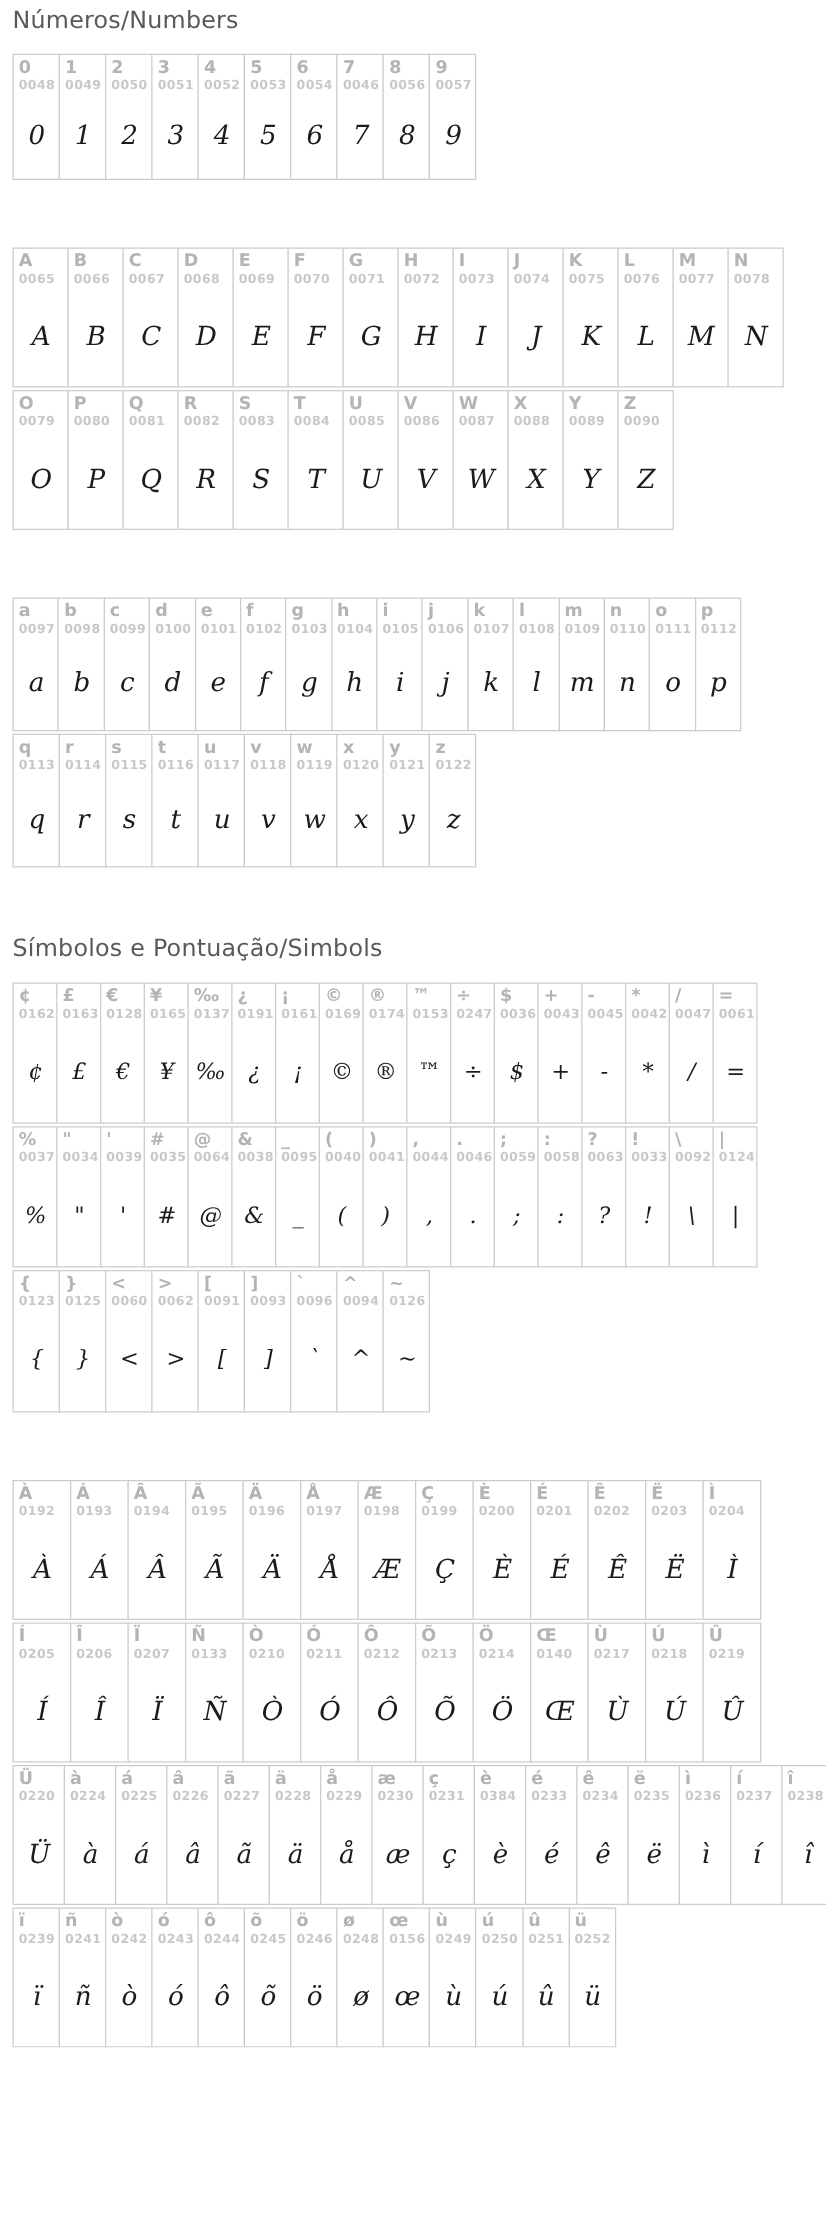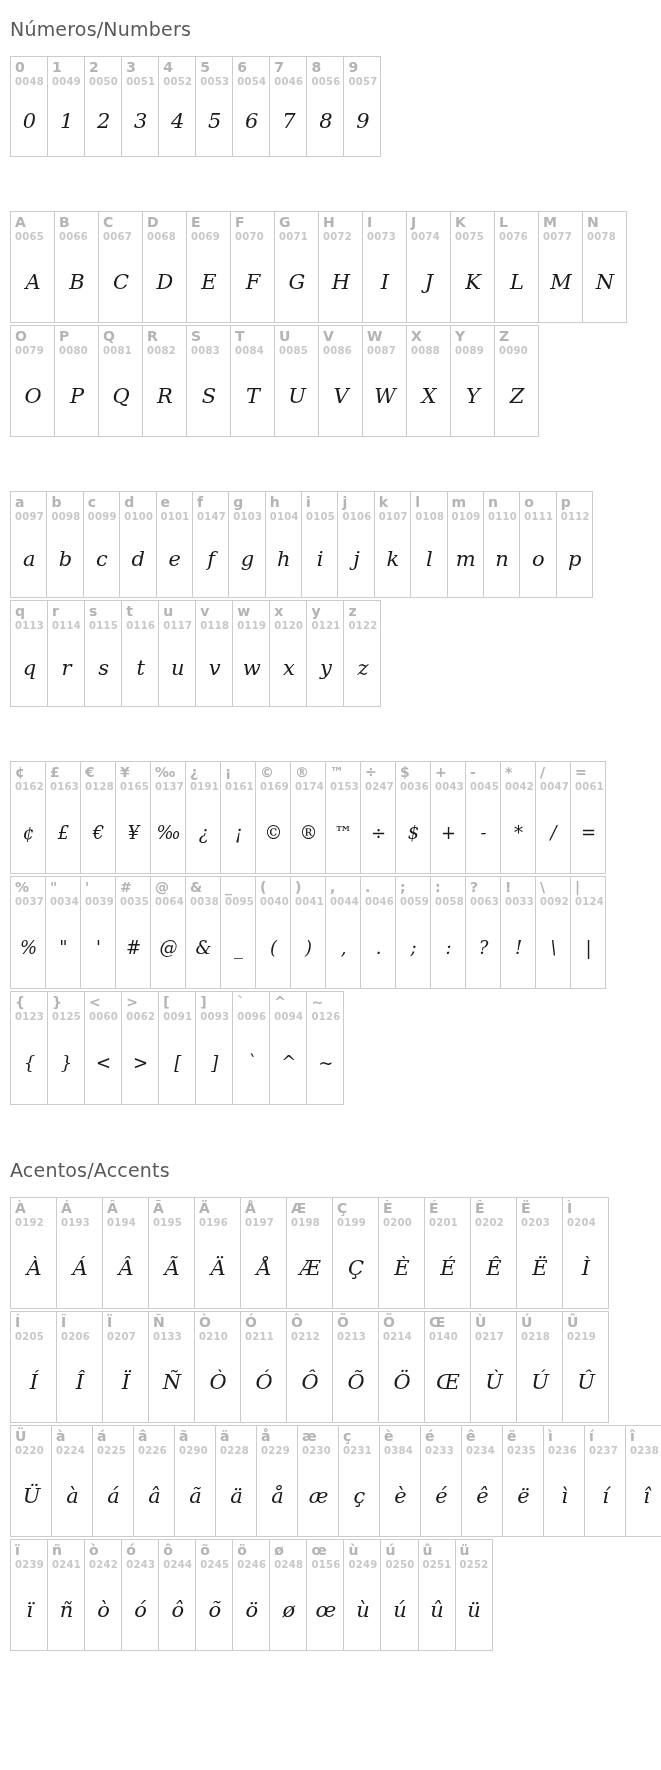--- a/index.html
+++ b/index.html
@@ -1,17 +1,17 @@
 <!DOCTYPE html>
 <html><head>
 <meta charset="utf-8">
 <style>
   html,body{margin:0;padding:0;background:#ffffff;}
   body{font-family:"DejaVu Sans",sans-serif;}
-  .wrap{width:593px;box-sizing:border-box;padding:18px 0 0 10px;}
+  .wrap{width:593px;box-sizing:border-box;padding:5px 0 0 10px;}
   .section{margin-bottom:54px;}
   .section:last-child{margin-bottom:0;}
   .section-title{
     font-size:19px;font-weight:normal;color:#595959;
     margin:0 0 16px 0;letter-spacing:.2px;
   }
   .row{display:flex;align-items:stretch;}
   .row + .row{margin-top:2px;}
   .cell{
     border:1px solid #cccccc;background:#ffffff;
@@ -346,21 +346,21 @@
         <div class="cell">
           <div>
             <div class="cell-char">e</div>
             <div class="cell-code">0101</div>
           </div>
           <div class="cell-glyph">e</div>
         </div>
         <div class="cell">
           <div>
             <div class="cell-char">f</div>
-            <div class="cell-code">0147</div>
+            <div class="cell-code">0102</div>
           </div>
           <div class="cell-glyph">f</div>
         </div>
         <div class="cell">
           <div>
             <div class="cell-char">g</div>
             <div class="cell-code">0103</div>
           </div>
           <div class="cell-glyph">g</div>
         </div>
@@ -495,20 +495,21 @@
         <div class="cell">
           <div>
             <div class="cell-char">z</div>
             <div class="cell-code">0122</div>
           </div>
           <div class="cell-glyph">z</div>
         </div>
       </div>
     </section>
     <section class="section sec-3">
+      <h2 class="section-title">Símbolos e Pontuação/Simbols</h2>
       <div class="row">
         <div class="cell">
           <div>
             <div class="cell-char">¢</div>
             <div class="cell-code">0162</div>
           </div>
           <div class="cell-glyph">¢</div>
         </div>
         <div class="cell">
           <div>
@@ -804,21 +805,20 @@
         <div class="cell">
           <div>
             <div class="cell-char">~</div>
             <div class="cell-code">0126</div>
           </div>
           <div class="cell-glyph">~</div>
         </div>
       </div>
     </section>
     <section class="section sec-4">
-      <h2 class="section-title">Acentos/Accents</h2>
       <div class="row">
         <div class="cell">
           <div>
             <div class="cell-char">À</div>
             <div class="cell-code">0192</div>
           </div>
           <div class="cell-glyph">À</div>
         </div>
         <div class="cell">
           <div>
@@ -1023,21 +1023,21 @@
         <div class="cell">
           <div>
             <div class="cell-char">â</div>
             <div class="cell-code">0226</div>
           </div>
           <div class="cell-glyph">â</div>
         </div>
         <div class="cell">
           <div>
             <div class="cell-char">ã</div>
-            <div class="cell-code">0290</div>
+            <div class="cell-code">0227</div>
           </div>
           <div class="cell-glyph">ã</div>
         </div>
         <div class="cell">
           <div>
             <div class="cell-char">ä</div>
             <div class="cell-code">0228</div>
           </div>
           <div class="cell-glyph">ä</div>
         </div>

